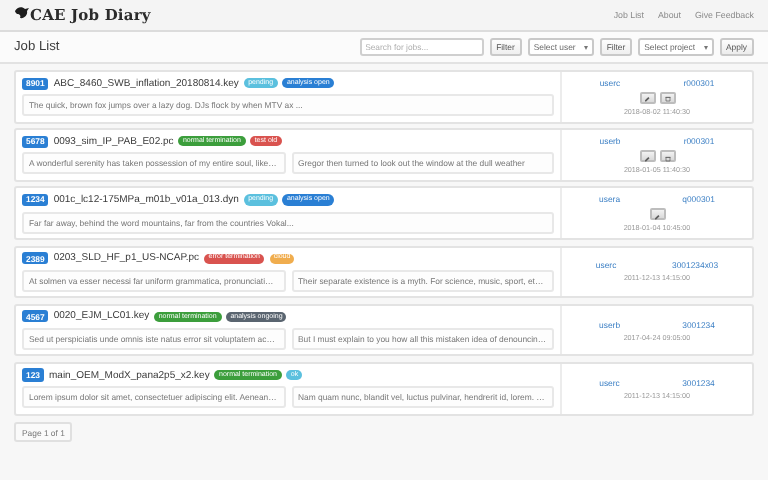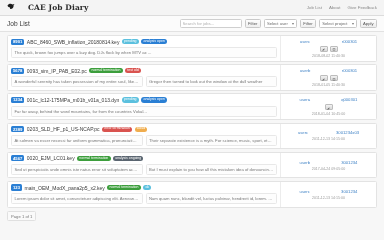--- a/index.html
+++ b/index.html
@@ -14,21 +14,21 @@
   }
 
   
   .navbar {
     height: 16px;
     background: #f4f4f4;
     border-bottom: 1px solid #dcdcdc;
     display: flex; align-items: center;
     padding: 0 7px;
   }
-  .brand { display: flex; align-items: flex-start; gap: 13px; }
+  .brand { display: flex; align-items: flex-start; gap: 0; }
   .brand-mark { width: 8px; height: 7px; display:block; }
   .brand-text {
     font-family: "DejaVu Serif", serif;
     font-size: 7.5px; font-weight: bold;
     color: #2b2b2b; letter-spacing: .1px;
     white-space: nowrap;
   }
   .nav-links { margin-left: auto; display: flex; gap: 7px; }
   .nav-link { color: #8a8a8a; font-size: 4.4px; white-space: nowrap; cursor: pointer; }
 

